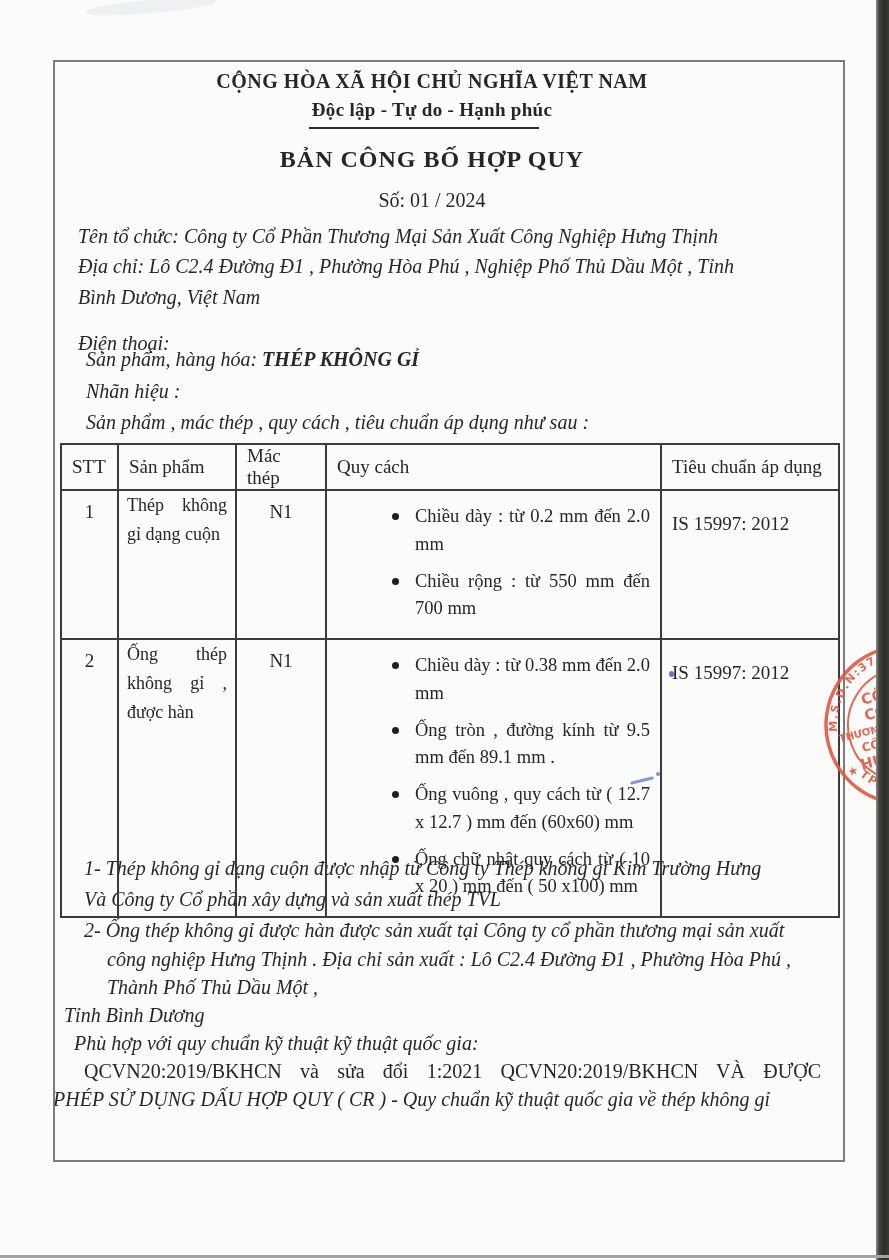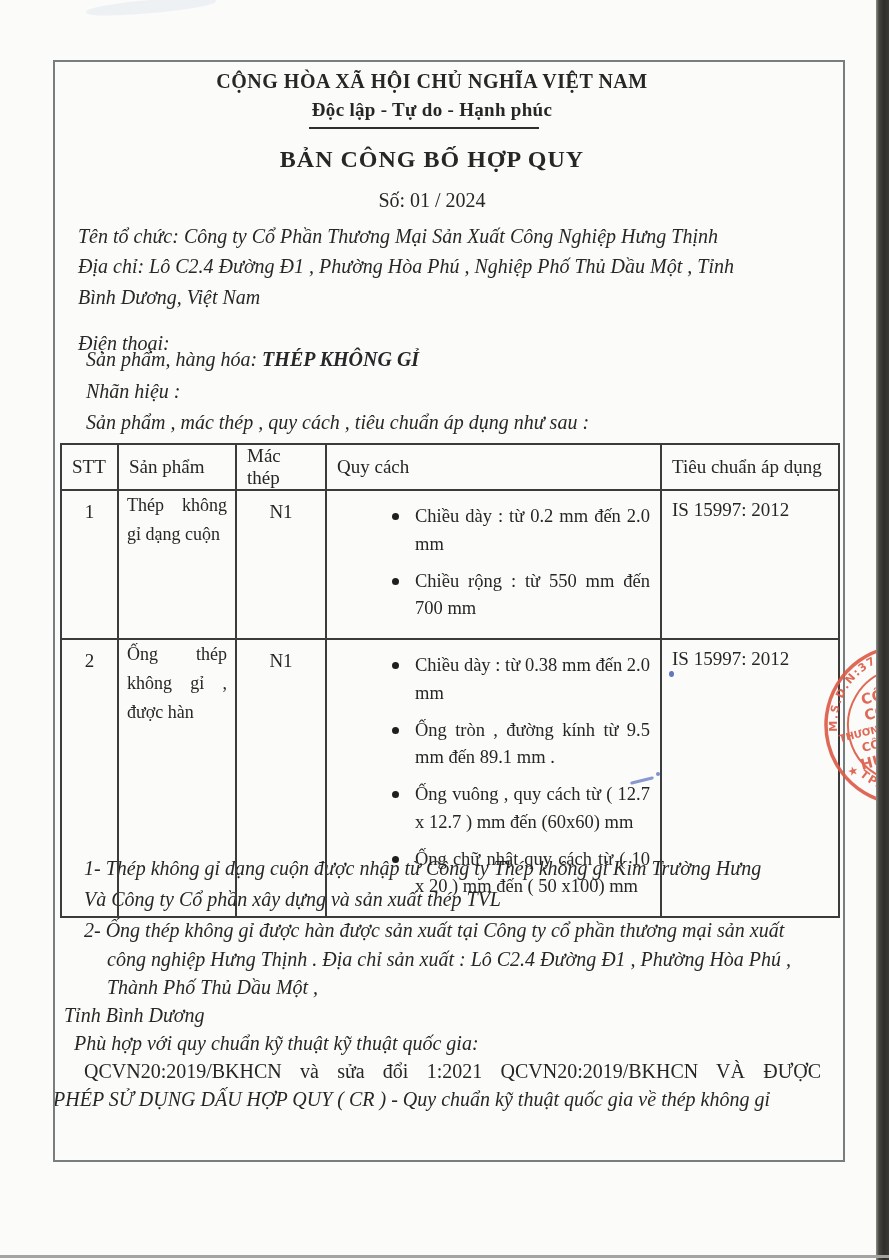--- a/index.html
+++ b/index.html
@@ -67,21 +67,21 @@
   .cell-spec{padding:6px 6px 6px 0;}
   ul.spec-list{margin:4px;padding:2px 0 0 58px;list-style:none;}
   ul.spec-list li{
     position:relative;padding-left:26px;margin-bottom:9px;text-align:justify;
     font-size:18.5px;line-height:1.5;
   }
   ul.spec-list li::before{
     content:"";position:absolute;left:3px;top:10px;width:7px;height:7px;
     background:#1f1f1f;border-radius:50%;
   }
-  .cell-standard{padding:8px 10px;font-size:19px;margin-left:42px;}
+  .cell-standard{padding:22px 10px;font-size:19px;margin-left:42px;}
 
   
   .note-just{
     position:absolute;left:84px;top:1060px;width:737px;z-index:2;
     font-size:20px;text-align:justify;text-align-last:justify;white-space:normal;
   }
 
   
   .stamp{position:absolute;left:788px;top:628px;width:210px;height:200px;z-index:5;}
   .stamp text{font-family:"DejaVu Sans","Liberation Sans",sans-serif;font-weight:bold;}

